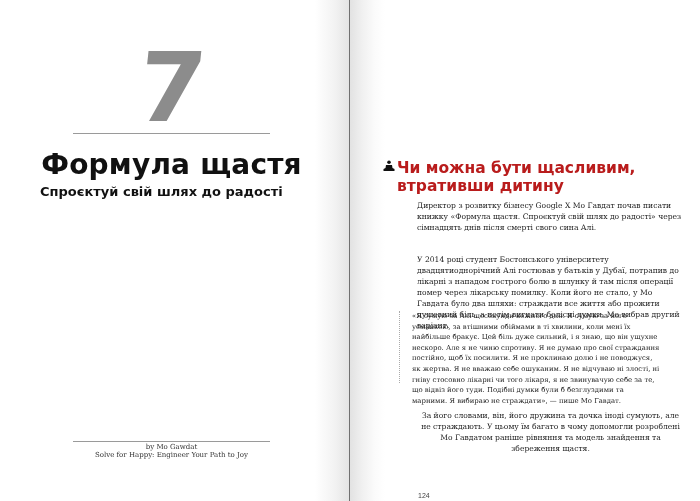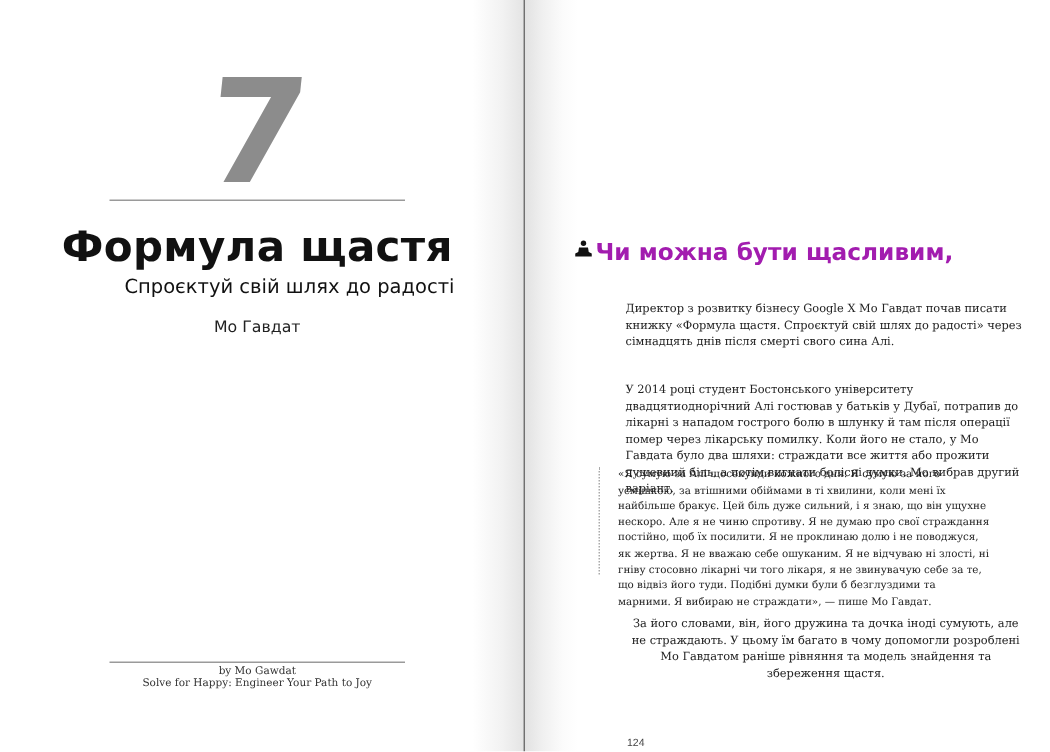--- a/index.html
+++ b/index.html
@@ -72,23 +72,23 @@
       font-weight: bold;
       font-size: 28px;
       color: #111;
       letter-spacing: 0.2px;
     }
     .book-subtitle {
       position: absolute;
       left: 40px;
       width: 263px;
       top: 184px;
-      text-align: right;
-      font-family: "DejaVu Sans", sans-serif;
-      font-weight: normal;
+      text-align: left;
+      font-family: "DejaVu Sans", sans-serif;
+      font-weight: bold;
       font-size: 13px;
       color: #111;
     }
     .book-author {
       position: absolute;
       left: 40px;
       width: 263px;
       top: 212px;
       text-align: center;
       font-family: "DejaVu Sans", sans-serif;
@@ -109,21 +109,21 @@
     
     .section-heading {
       position: absolute;
       left: 397px;
       top: 159px;
       width: 260px;
       font-family: "DejaVu Sans", sans-serif;
       font-weight: bold;
       font-size: 15.5px;
       line-height: 18px;
-      color: #a21caf;
+      color: #b91c1c;
     }
     .heading-icon {
       position: absolute;
       left: 383px;
       top: 160px;
       font-size: 12px;
       line-height: 14px;
       color: #111;
       font-family: "DejaVu Sans", sans-serif;
     }
@@ -171,40 +171,40 @@
 </head>
 <body>
 
 <div class="spread">
 
   <div class="page page-left">
     <div class="chapter-number">7</div>
     <div class="rule rule-top"></div>
     <div class="book-title">Формула щастя</div>
     <div class="book-subtitle">Спроєктуй свій шлях до радості</div>
-    <div class="book-author">Мо Гавдат</div>
     <div class="rule rule-bottom"></div>
     <div class="original-title">
       <div>by Mo Gawdat</div>
       <div>Solve for Happy: Engineer Your Path to Joy</div>
     </div>
   </div>
 
   <div class="spine"></div>
 
   <div class="page page-right"></div>
 
   <span class="heading-icon">
     <svg width="12" height="12" viewBox="0 0 12 12">
       <circle cx="6" cy="2.2" r="1.8" fill="#111"></circle>
       <path d="M3 5 L9 5 L9.5 8 L11.5 9 L11.5 11 L0.5 11 L0.5 9 L2.5 8 Z" fill="#111"></path>
     </svg>
   </span>
   <div class="section-heading">
     <div>Чи можна бути щасливим,</div>
+    <div>втративши дитину</div>
   </div>
 
   <div class="body p1">Директор з розвитку бізнесу Google X Мо Гавдат почав писати книжку «Формула щастя. Спроєктуй свій шлях до радості» через сімнадцять днів після смерті свого сина Алі.</div>
   <div class="body p2">У 2014 році студент Бостонського університету двадцятиоднорічний Алі гостював у батьків у Дубаї, потрапив до лікарні з нападом гострого болю в шлунку й там після операції помер через лікарську помилку. Коли його не стало, у Мо Гавдата було два шляхи: страждати все життя або прожити душевний біль, а потім вигнати болісні думки. Мо вибрав другий варіант.</div>
 
   <div class="quote-bar"></div>
   <div class="quote">«Я сумую за Алі щосекунди кожного дня. Я сумую за його усмішкою, за втішними обіймами в ті хвилини, коли мені їх найбільше бракує. Цей біль дуже сильний, і я знаю, що він ущухне нескоро. Але я не чиню спротиву. Я не думаю про свої страждання постійно, щоб їх посилити. Я не проклинаю долю і не поводжуся, як жертва. Я не вважаю себе ошуканим. Я не відчуваю ні злості, ні гніву стосовно лікарні чи того лікаря, я не звинувачую себе за те, що відвіз його туди. Подібні думки були б безглуздими та марними. Я вибираю не страждати», — пише Мо Гавдат.</div>
 
   <div class="body p3">За його словами, він, його дружина та дочка іноді сумують, але не страждають. У цьому їм багато в чому допомогли розроблені Мо Гавдатом раніше рівняння та модель знайдення та збереження щастя.</div>
 

